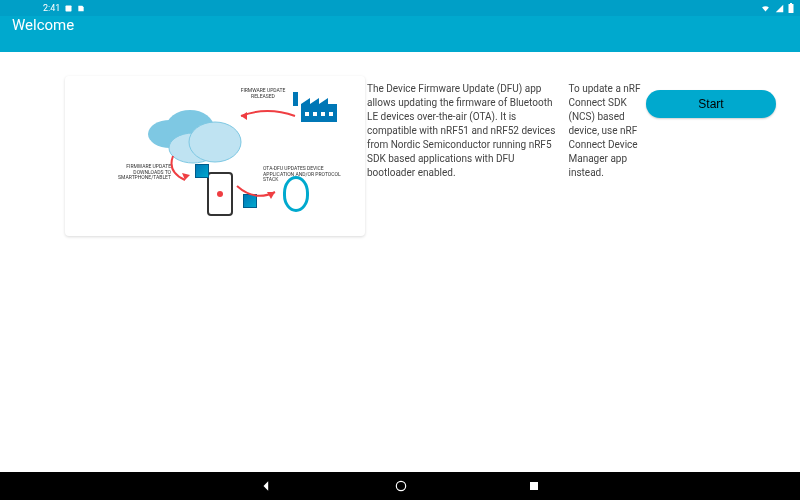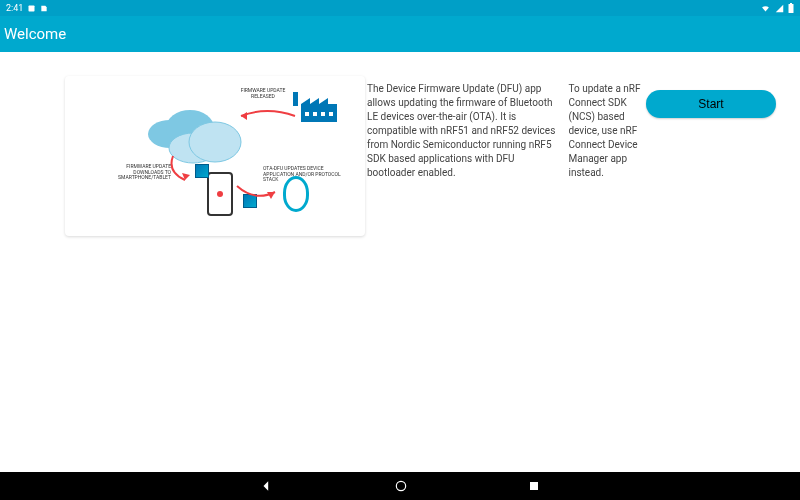--- a/index.html
+++ b/index.html
@@ -9,31 +9,30 @@
   .status-bar {
     height: 16px;
     background: #009fc7;
     display: flex;
     align-items: center;
     justify-content: space-between;
     padding: 0 6px;
     color: #fff;
     font-size: 9px;
   }
-  .status-left { display: flex; align-items: center; gap: 4px; }
+  .status-left { display: flex; align-items: center; gap: 4px; margin-left: 37px; }
   .status-right { display: flex; align-items: center; gap: 4px; }
   .status-icon { display: inline-flex; }
 
   .app-bar {
     height: 36px;
     background: #00a9ce;
     color: #fff;
     display: flex;
-    align-items: center;
-    padding: 0 4px;
+    padding: 0 12px;
     font-size: 15px;
     font-weight: 400;
   }
 
   .content {
     flex: 1;
     padding: 24px;
     overflow: hidden;
     display: flex;
     flex-direction: row;

